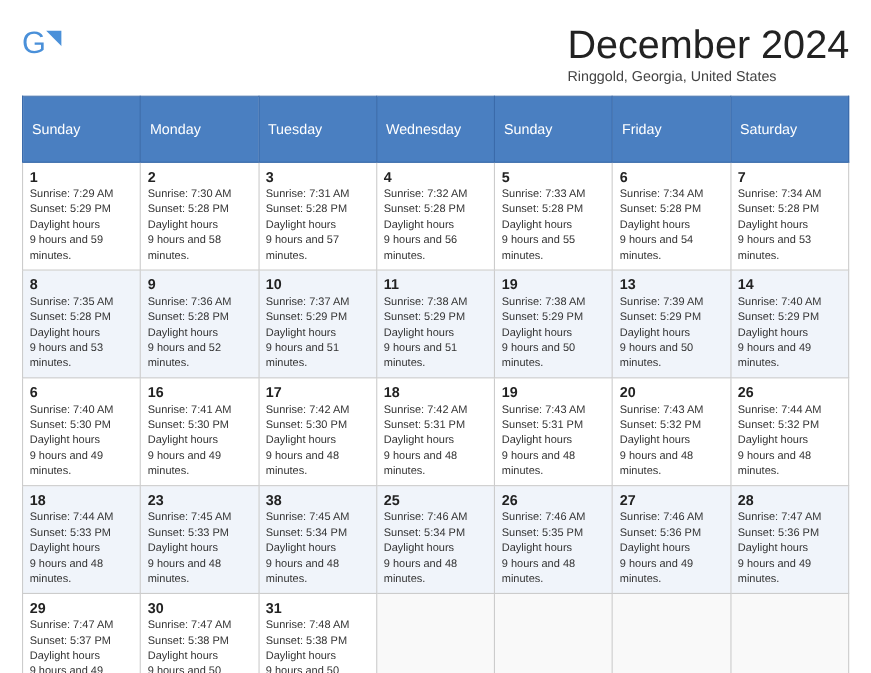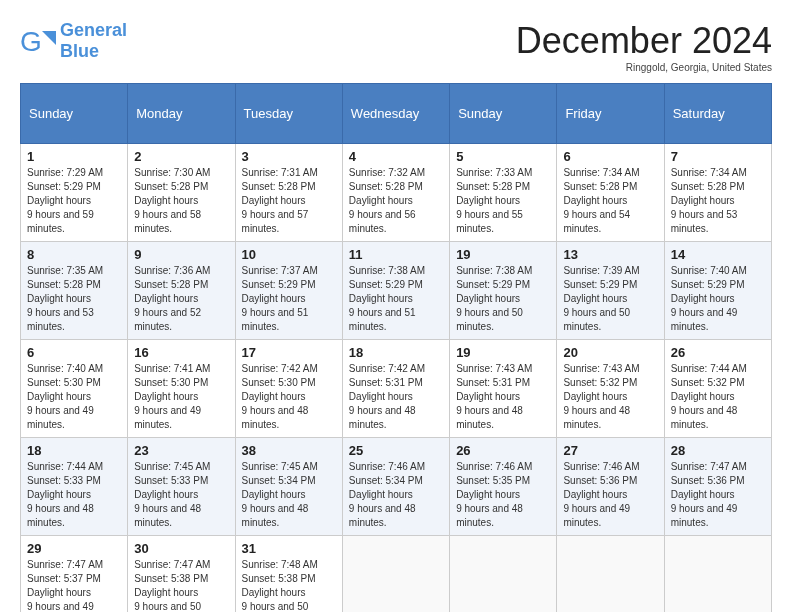--- a/index.html
+++ b/index.html
@@ -27,29 +27,29 @@
     }
     .logo-text span {
       color: #4a90d9;
     }
     .logo-icon {
       width: 36px;
       height: 36px;
       margin-right: 4px;
     }
     .title-block {
-      text-align: right;
+      text-align: left;
     }
     .month-title {
       font-size: 36px;
       font-weight: normal;
       color: #222;
     }
     .location {
-      font-size: 10px;
+      font-size: 13px;
       color: #444;
     }
     .calendar {
       width: 100%;
       border-collapse: collapse;
       font-size: 11px;
     }
     .calendar th {
       background-color: #4a7fc1;
       color: #fff;
@@ -88,24 +88,20 @@
   </style>
 </head>
 <body>
 
 <div class="header">
   <div class="logo">
     <svg class="logo-icon" viewBox="0 0 36 36" xmlns="http://www.w3.org/2000/svg">
       <text y="28" font-size="28" fill="#4a90d9">G</text>
       <polygon points="22,8 36,8 36,22" fill="#4a90d9"></polygon>
     </svg>
-    <div class="logo-text">
-      <span>General</span><br>
-      <span style="color:#4a90d9">Blue</span>
-    </div>
   </div>
   <div class="title-block">
     <div class="month-title">December 2024</div>
     <div class="location">Ringgold, Georgia, United States</div>
   </div>
 </div>
 
 <table class="calendar">
   <thead>
     <tr>

